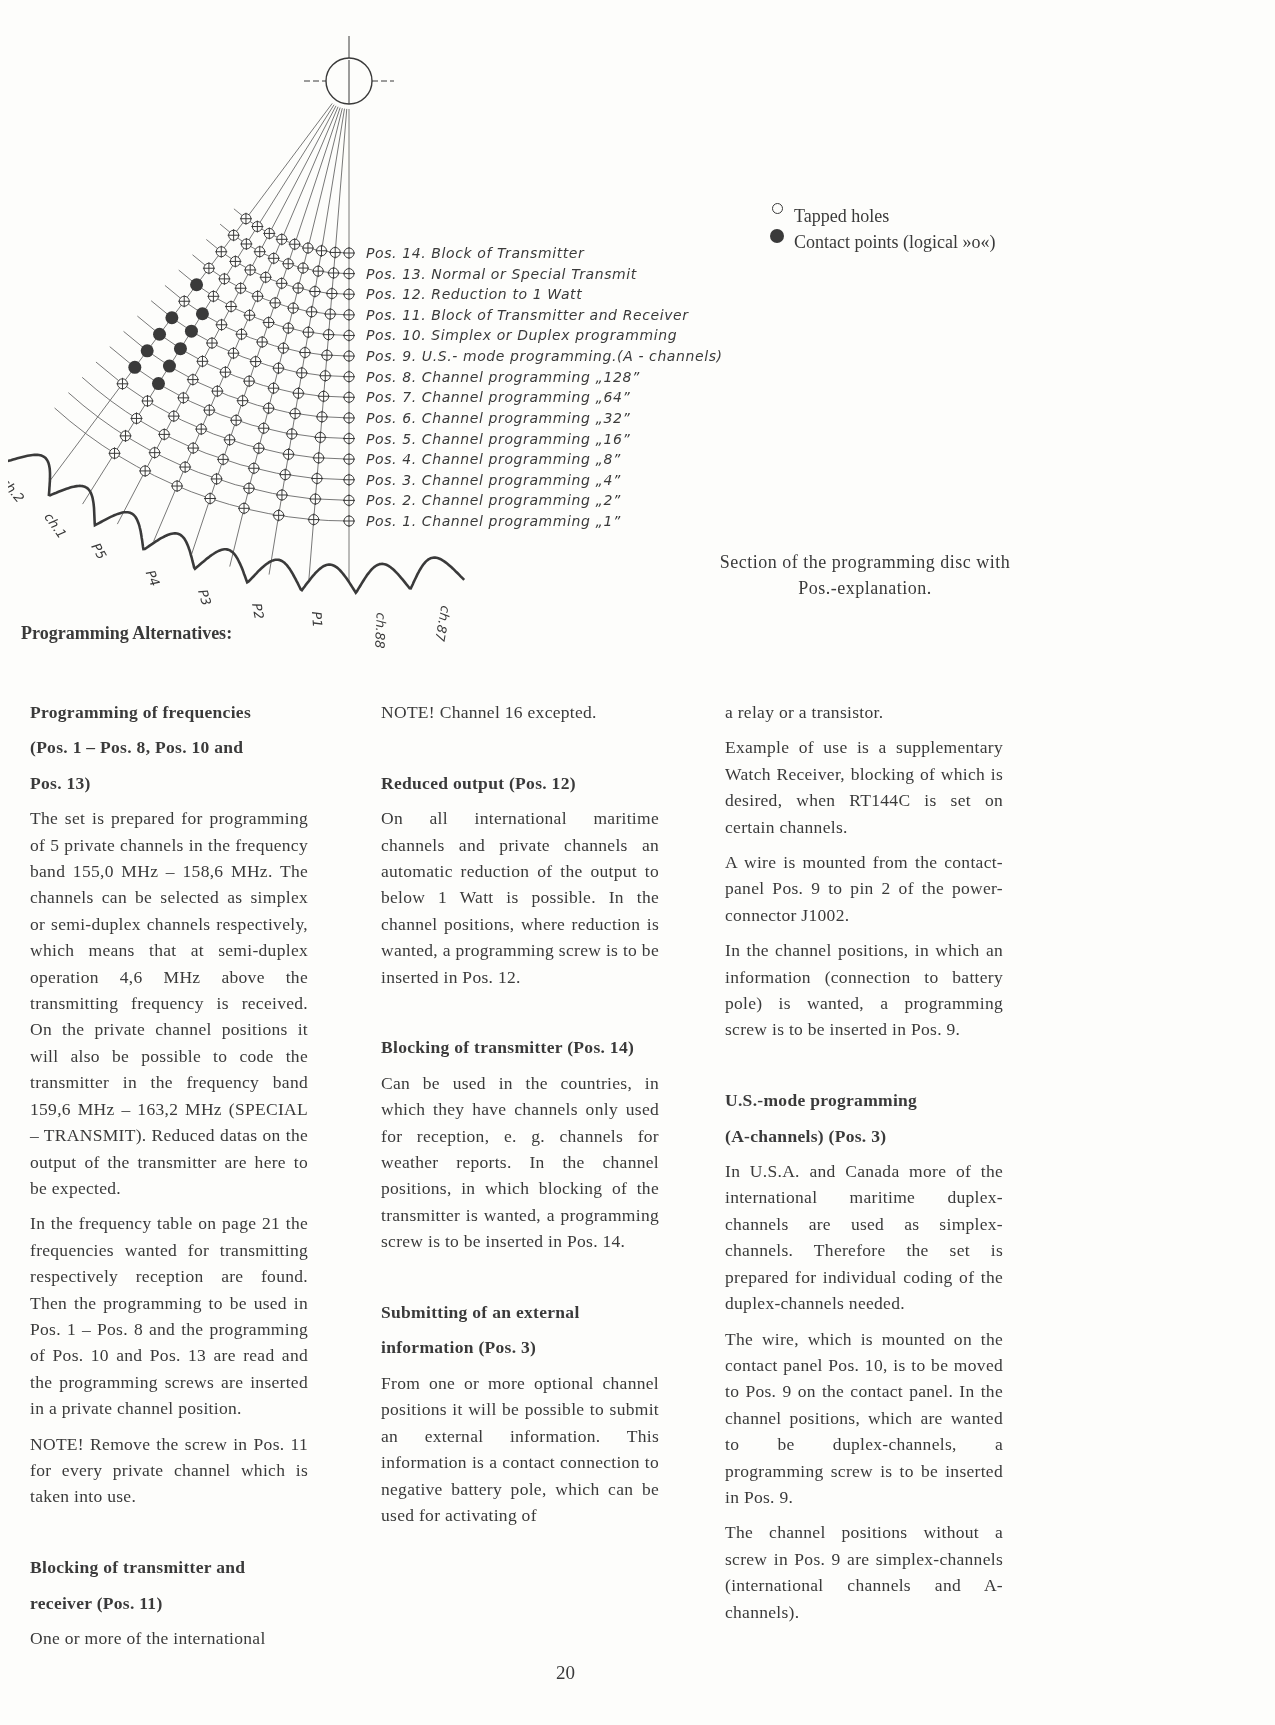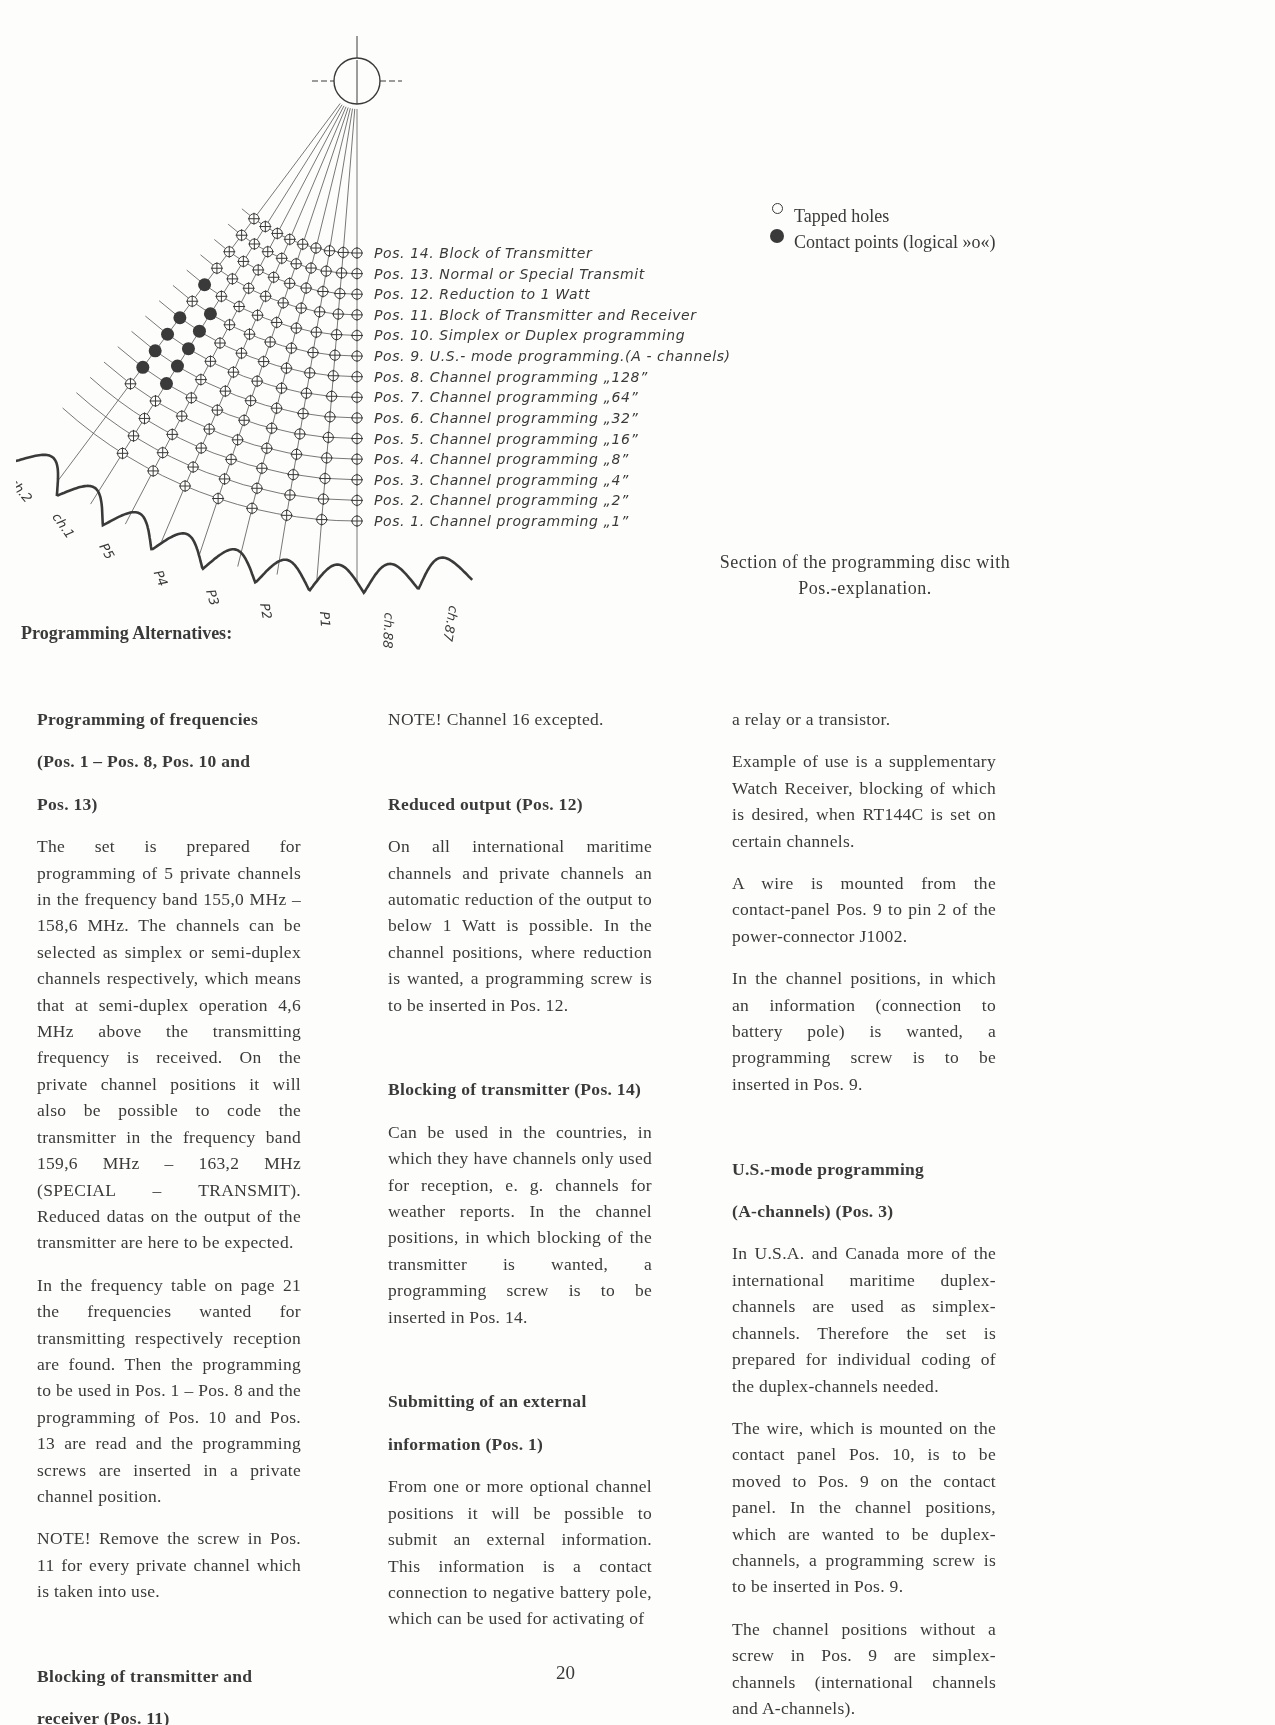--- a/index.html
+++ b/index.html
@@ -1,36 +1,36 @@
 <!DOCTYPE html>
 <html><head>
 <meta charset="utf-8">
 <style>
   html, body { margin: 0; padding: 0; background: #fdfdfb; }
   body { width: 1275px; height: 1725px; position: relative; overflow: hidden;
          font-family: "Liberation Serif", "DejaVu Serif", serif; color: #3a3a3a; }
-  .diagram { position: absolute; left: 16px; top: 0; width: 780px; height: 650px; }
+  .diagram { position: absolute; left: 8px; top: 0; width: 780px; height: 650px; }
   .diagram svg { width: 780px; height: 650px; display: block; }
   .pos-label { font-family: "DejaVu Sans", sans-serif; font-style: italic; font-size: 14px; fill: #3a3a3a; letter-spacing: 0.6px; }
   .tick-label { font-family: "DejaVu Sans", sans-serif; font-style: italic; font-size: 13px; fill: #3a3a3a; }
 
   .legend { position: absolute; left: 768px; top: 203px; font-size: 18px; line-height: 26px; }
   .legend-row { display: flex; }
   .legend-mark { width: 18px; display: inline-flex; justify-content: center; margin-right: 8px; }
   .mark-open { width: 9px; height: 9px; border: 1.5px solid #3a3a3a; border-radius: 50%; }
   .mark-filled { width: 14px; height: 14px; background: #3a3a3a; border-radius: 50%; }
 
   .caption { position: absolute; left: 715px; top: 549px; width: 300px; font-size: 18px; line-height: 26px; letter-spacing: 0.5px; text-align: center; }
   .alt-heading { position: absolute; left: 21px; top: 623px; font-size: 18px; font-weight: bold; }
 
   .col { position: absolute; top: 690px; width: 296px; font-size: 17.5px; line-height: 26.4px; text-align: justify; letter-spacing: 0.3px; }
   .col1 { left: 21px; }
   .col2 { left: 372px; }
   .col3 { left: 716px; }
-  .col p { margin: 16px; }
+  .col p { margin: 9px; }
   .col .h { font-weight: bold; text-align: left; }
   .col .gap { height: 26.4px; }
   .page-number { position: absolute; left: 556px; top: 1662px; font-size: 19px; }
 </style>
 </head>
 <body>
 
 <div class="diagram">
   <svg id="disc-svg" viewBox="0 0 780 650">
 
@@ -710,21 +710,21 @@
 <div class="col col2">
   <p>NOTE! Channel 16 excepted.</p>
   <div class="gap"></div>
   <p class="h">Reduced output (Pos. 12)</p>
   <p>On all international maritime channels and private channels an automatic reduction of the output to below 1 Watt is possible. In the channel positions, where reduction is wanted, a programming screw is to be inserted in Pos. 12.</p>
   <div class="gap"></div>
   <p class="h">Blocking of transmitter (Pos. 14)</p>
   <p>Can be used in the countries, in which they have channels only used for reception, e. g. channels for weather reports. In the channel positions, in which blocking of the transmitter is wanted, a programming screw is to be inserted in Pos. 14.</p>
   <div class="gap"></div>
   <p class="h">Submitting of an external</p>
-  <p class="h">information (Pos. 1)</p>
+  <p class="h">information (Pos. 3)</p>
   <p>From one or more optional channel positions it will be possible to submit an external information. This information is a contact connection to negative battery pole, which can be used for activating of</p>
 </div>
 
 <div class="col col3">
   <p>a relay or a transistor.</p>
   <p>Example of use is a supplementary Watch Receiver, blocking of which is desired, when RT144C is set on certain channels.</p>
   <p>A wire is mounted from the contact-panel Pos. 9 to pin 2 of the power-connector J1002.</p>
   <p>In the channel positions, in which an information (connection to battery pole) is wanted, a programming screw is to be inserted in Pos. 9.</p>
   <div class="gap"></div>
   <p class="h">U.S.-mode programming</p>

